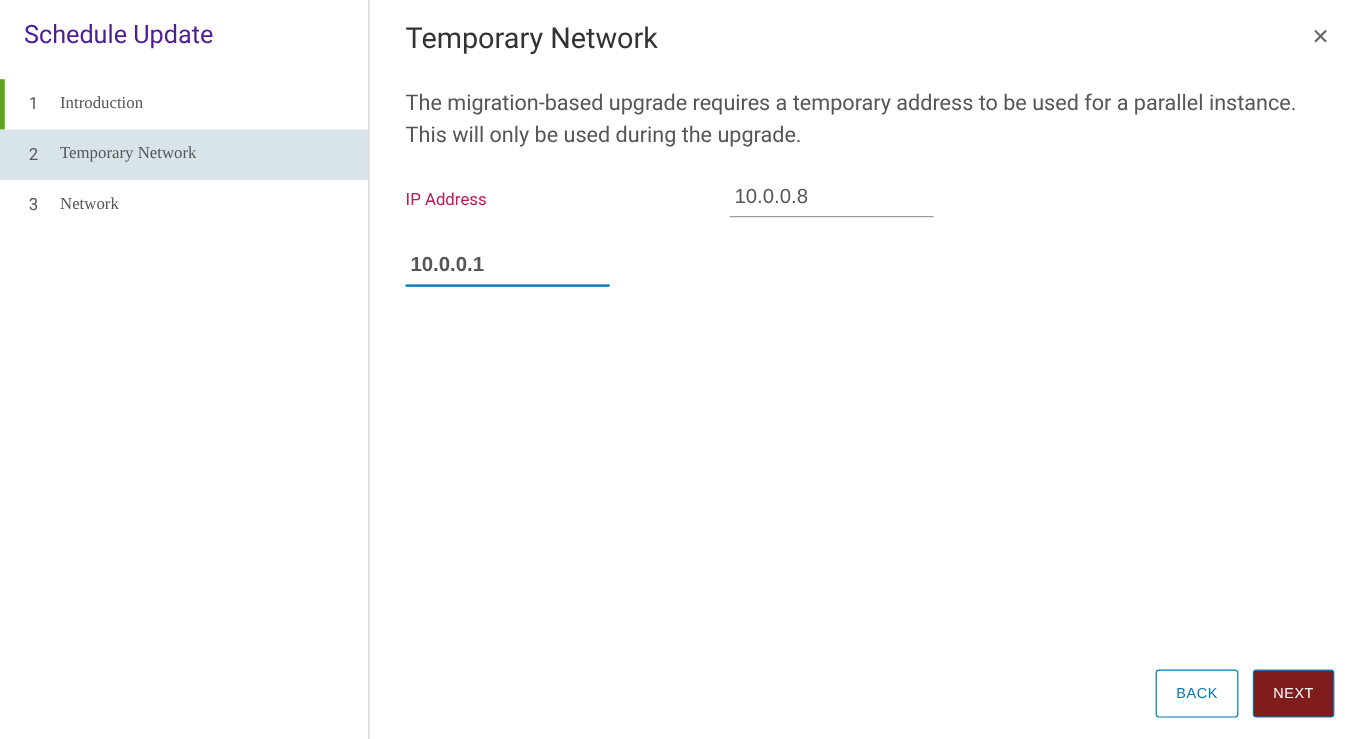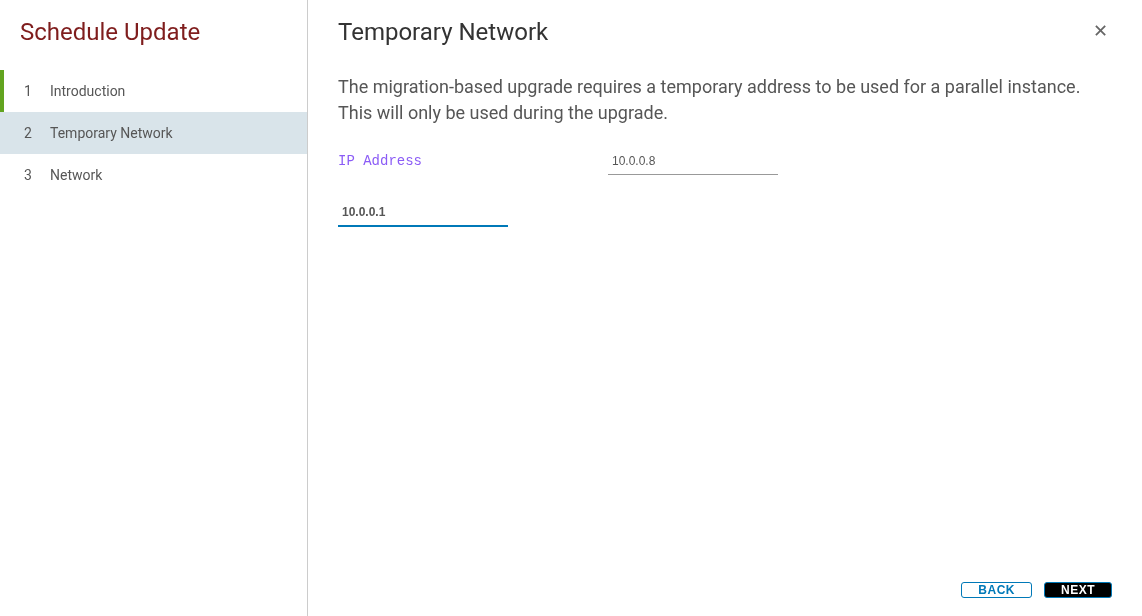--- a/index.html
+++ b/index.html
@@ -14,23 +14,23 @@
     .container {
       display: flex;
       height: 100%;
     }
     .sidebar {
       width: 308px;
       border-right: 1px solid #ccc;
       padding-top: 18px;
     }
     .sidebar-title {
-      font-size: 24px;
+      font-size: 21px;
       font-weight: 400;
-      color: #7f1d1d;
+      color: #4c1d95;
       padding: 0 20px 24px 20px;
     }
     .step {
       display: flex;
       align-items: center;
       padding: 13px 20px 13px 20px;
       font-size: 14px;
       color: #565656;
       border-left: 4px solid transparent;
       cursor: pointer;
@@ -41,20 +41,21 @@
     .step.active {
       background: #D9E4EA;
       border-left: 4px solid transparent;
     }
     .step-number {
       width: 20px;
       display: inline-block;
     }
     .step-label {
       margin-left: 6px;
+      font-family: Liberation Serif, serif;
     }
     .main {
       flex: 1;
       display: flex;
       flex-direction: column;
       padding: 18px 30px 18px 30px;
       position: relative;
     }
     .main-header {
       display: flex;
@@ -84,61 +85,60 @@
       max-width: 770px;
     }
     .form-row {
       display: flex;
       align-items: flex-end;
       margin-bottom: 26px;
     }
     .form-label {
       width: 270px;
       font-size: 14px;
-      color: #8b5cf6;
+      color: #be185d;
       padding-bottom: 6px;
-      font-family: Liberation Mono, monospace;
     }
     .form-input {
       width: 170px;
       border: none;
       border-bottom: 1px solid #999;
       padding: 4px 4px 6px 4px;
-      font-size: 12px;
+      font-size: 17px;
       color: #565656;
       background: transparent;
       outline: none;
     }
     .form-input.focused {
       border-bottom: 2px solid #0079B8;
       font-weight: bold;
     }
     .footer {
       position: absolute;
       bottom: 18px;
       right: 30px;
       display: flex;
       gap: 12px;
     }
     .btn {
-      padding: 0 16px;
+      padding: 12px 16px;
       font-size: 12px;
-      font-weight: 700;
+      font-weight: 400;
       letter-spacing: 0.5px;
       border-radius: 3px;
       cursor: pointer;
       text-transform: uppercase;
     }
     .btn-secondary {
       background: #fff;
       border: 1px solid #0079B8;
       color: #0079B8;
     }
     .btn-primary {
-      background: #000000;
+      background: #7f1d1d;
       border: 1px solid #0079B8;
       color: #fff;
     }
   </style>
 </head>
 <body>
 
 <div class="container">
   <div class="sidebar">
     <div class="sidebar-title">Schedule Update</div>

